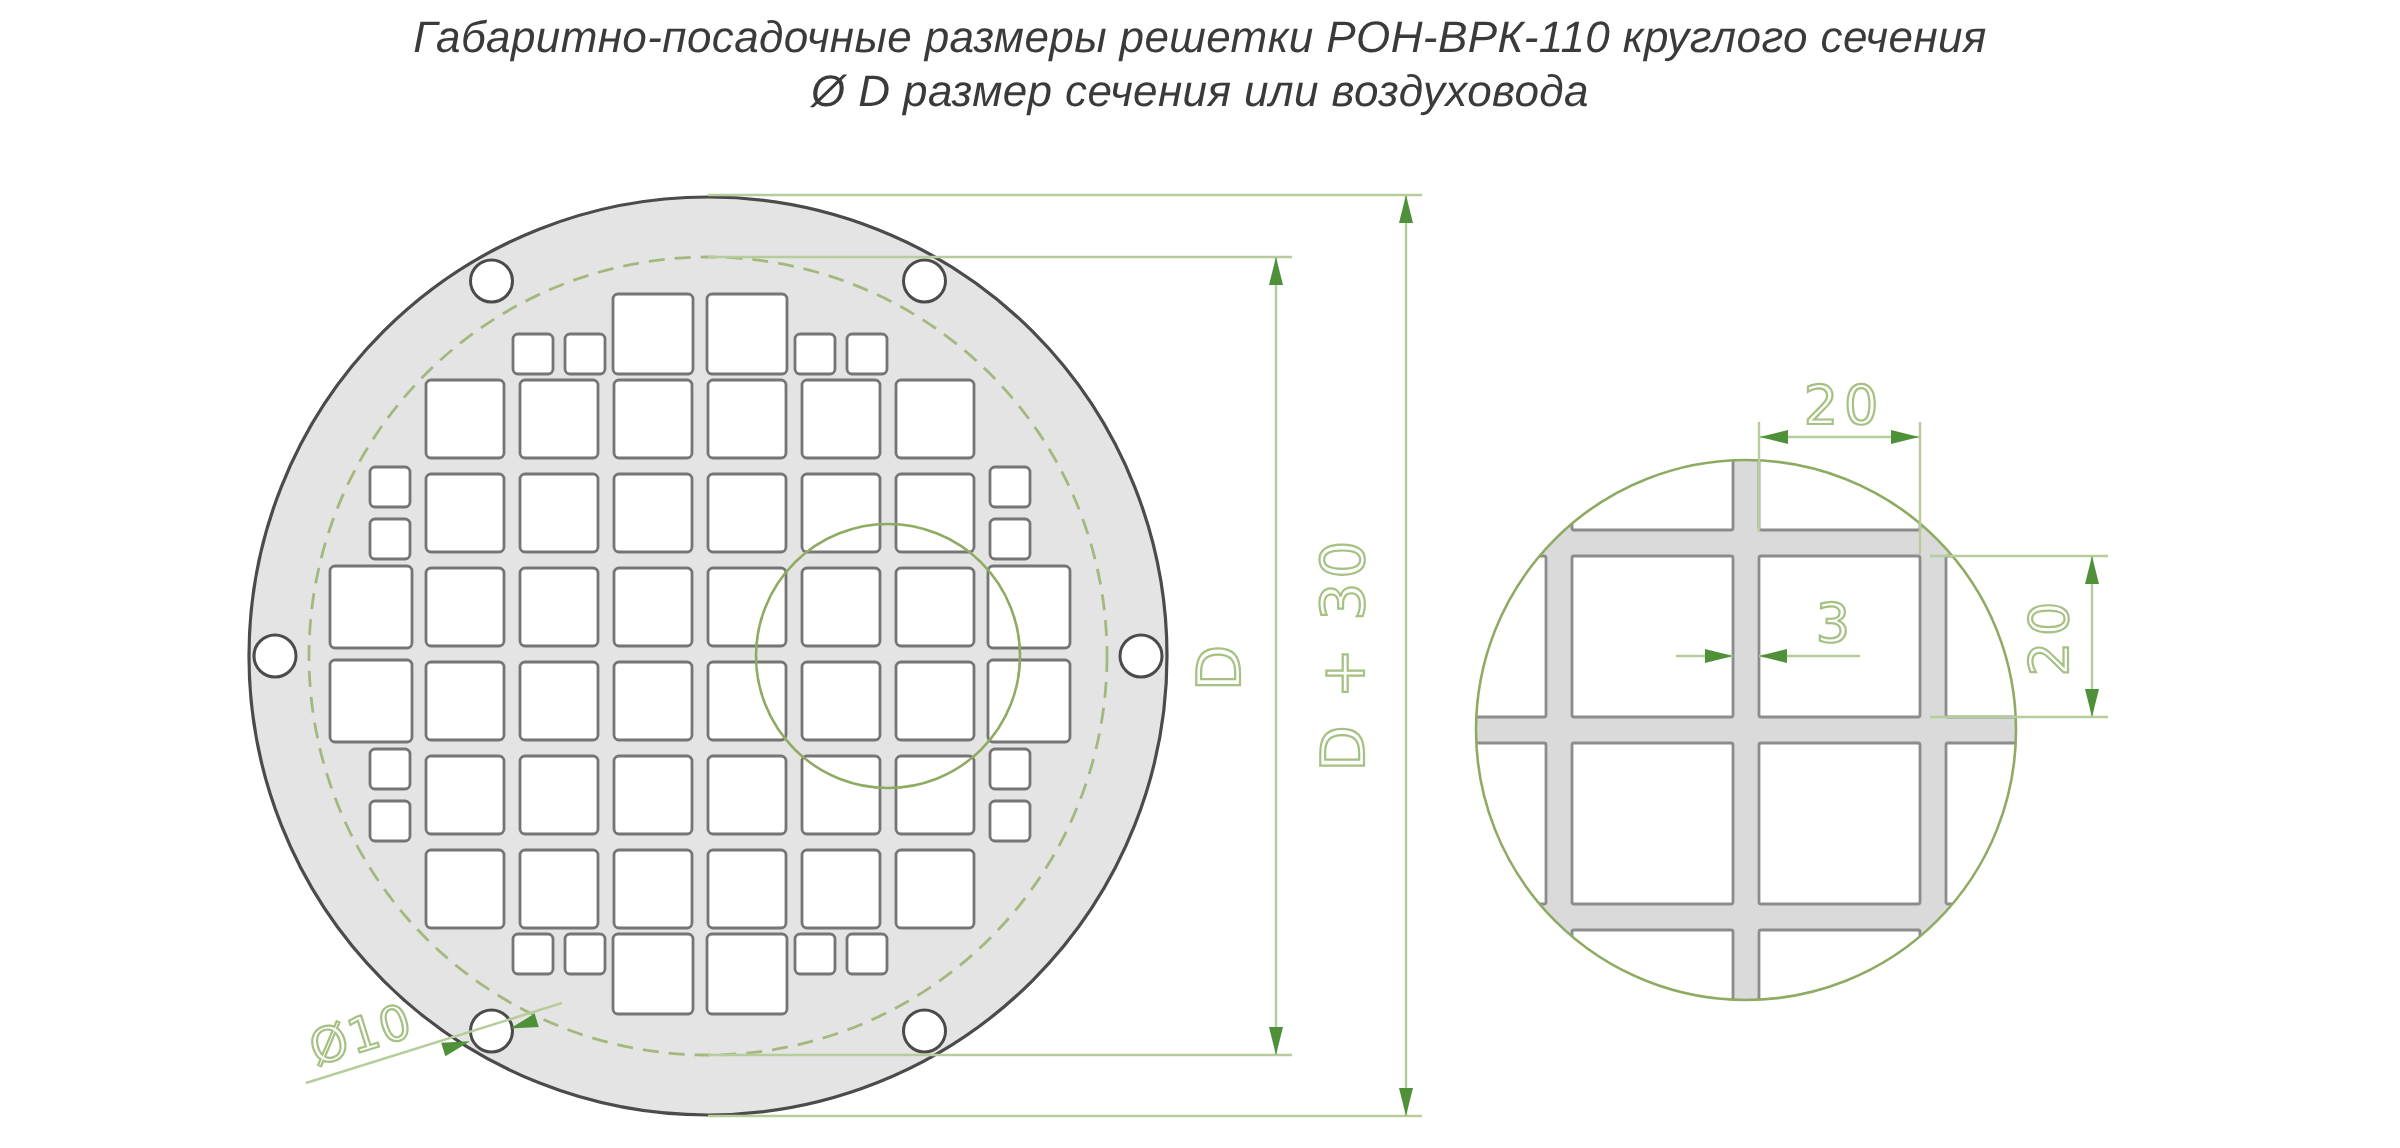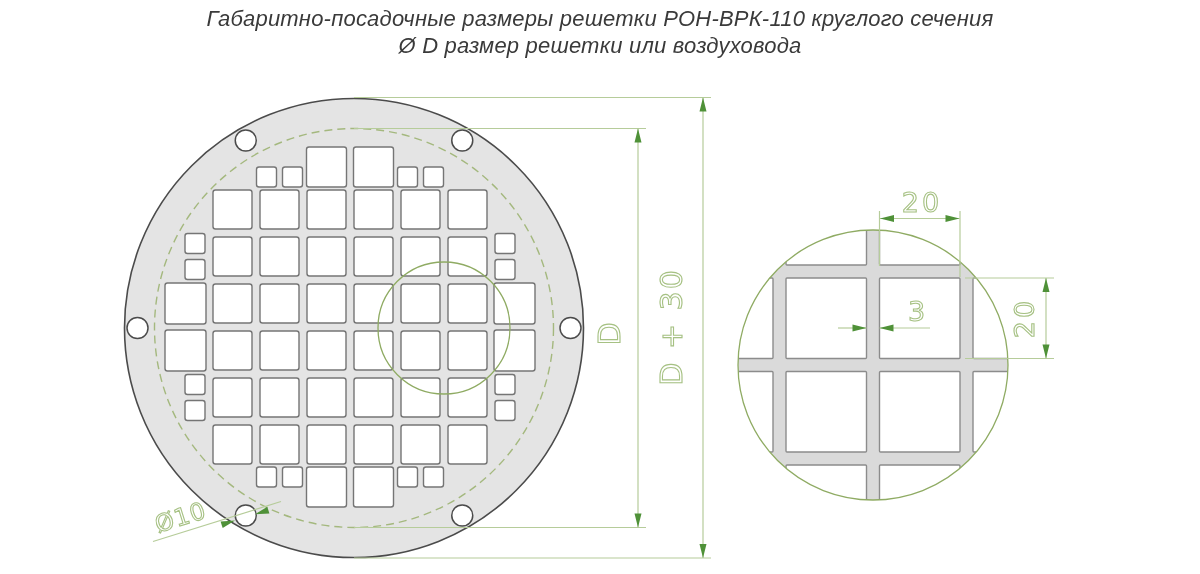--- a/index.html
+++ b/index.html
@@ -11,21 +11,21 @@
          letter-spacing:.2px}
   .title div{white-space:nowrap}
   svg.drawing{position:absolute;left:0;top:0}
 </style>
 </head>
 <body>
 
 <div class="stage">
   <div class="title">
     <div>Габаритно-посадочные размеры решетки РОН-ВРК-110 круглого сечения</div>
-    <div>Ø D размер решетки или воздуховода</div>
+    <div>Ø D размер сечения или воздуховода</div>
   </div>
   <svg class="drawing" id="drawing" width="1200" height="574" viewBox="0 0 1200 574">
       <g>
         <circle cx="354" cy="328" r="229.5" fill="#e4e4e4" stroke="#4b4b4b" stroke-width="1.6"></circle>
         <circle cx="354" cy="328" r="199.5" fill="none" stroke="#a4b87e" stroke-width="1.4" stroke-dasharray="8 5"></circle>
         <circle cx="570.5" cy="328" r="10.5" fill="#ffffff" stroke="#4b4b4b" stroke-width="1.5"></circle>
         <circle cx="462.25" cy="140.50550008066904" r="10.5" fill="#ffffff" stroke="#4b4b4b" stroke-width="1.5"></circle>
         <circle cx="245.75000000000006" cy="140.505500080669" r="10.5" fill="#ffffff" stroke="#4b4b4b" stroke-width="1.5"></circle>
         <circle cx="137.5" cy="328" r="10.5" fill="#ffffff" stroke="#4b4b4b" stroke-width="1.5"></circle>
         <circle cx="245.7499999999999" cy="515.4944999193309" r="10.5" fill="#ffffff" stroke="#4b4b4b" stroke-width="1.5"></circle>

